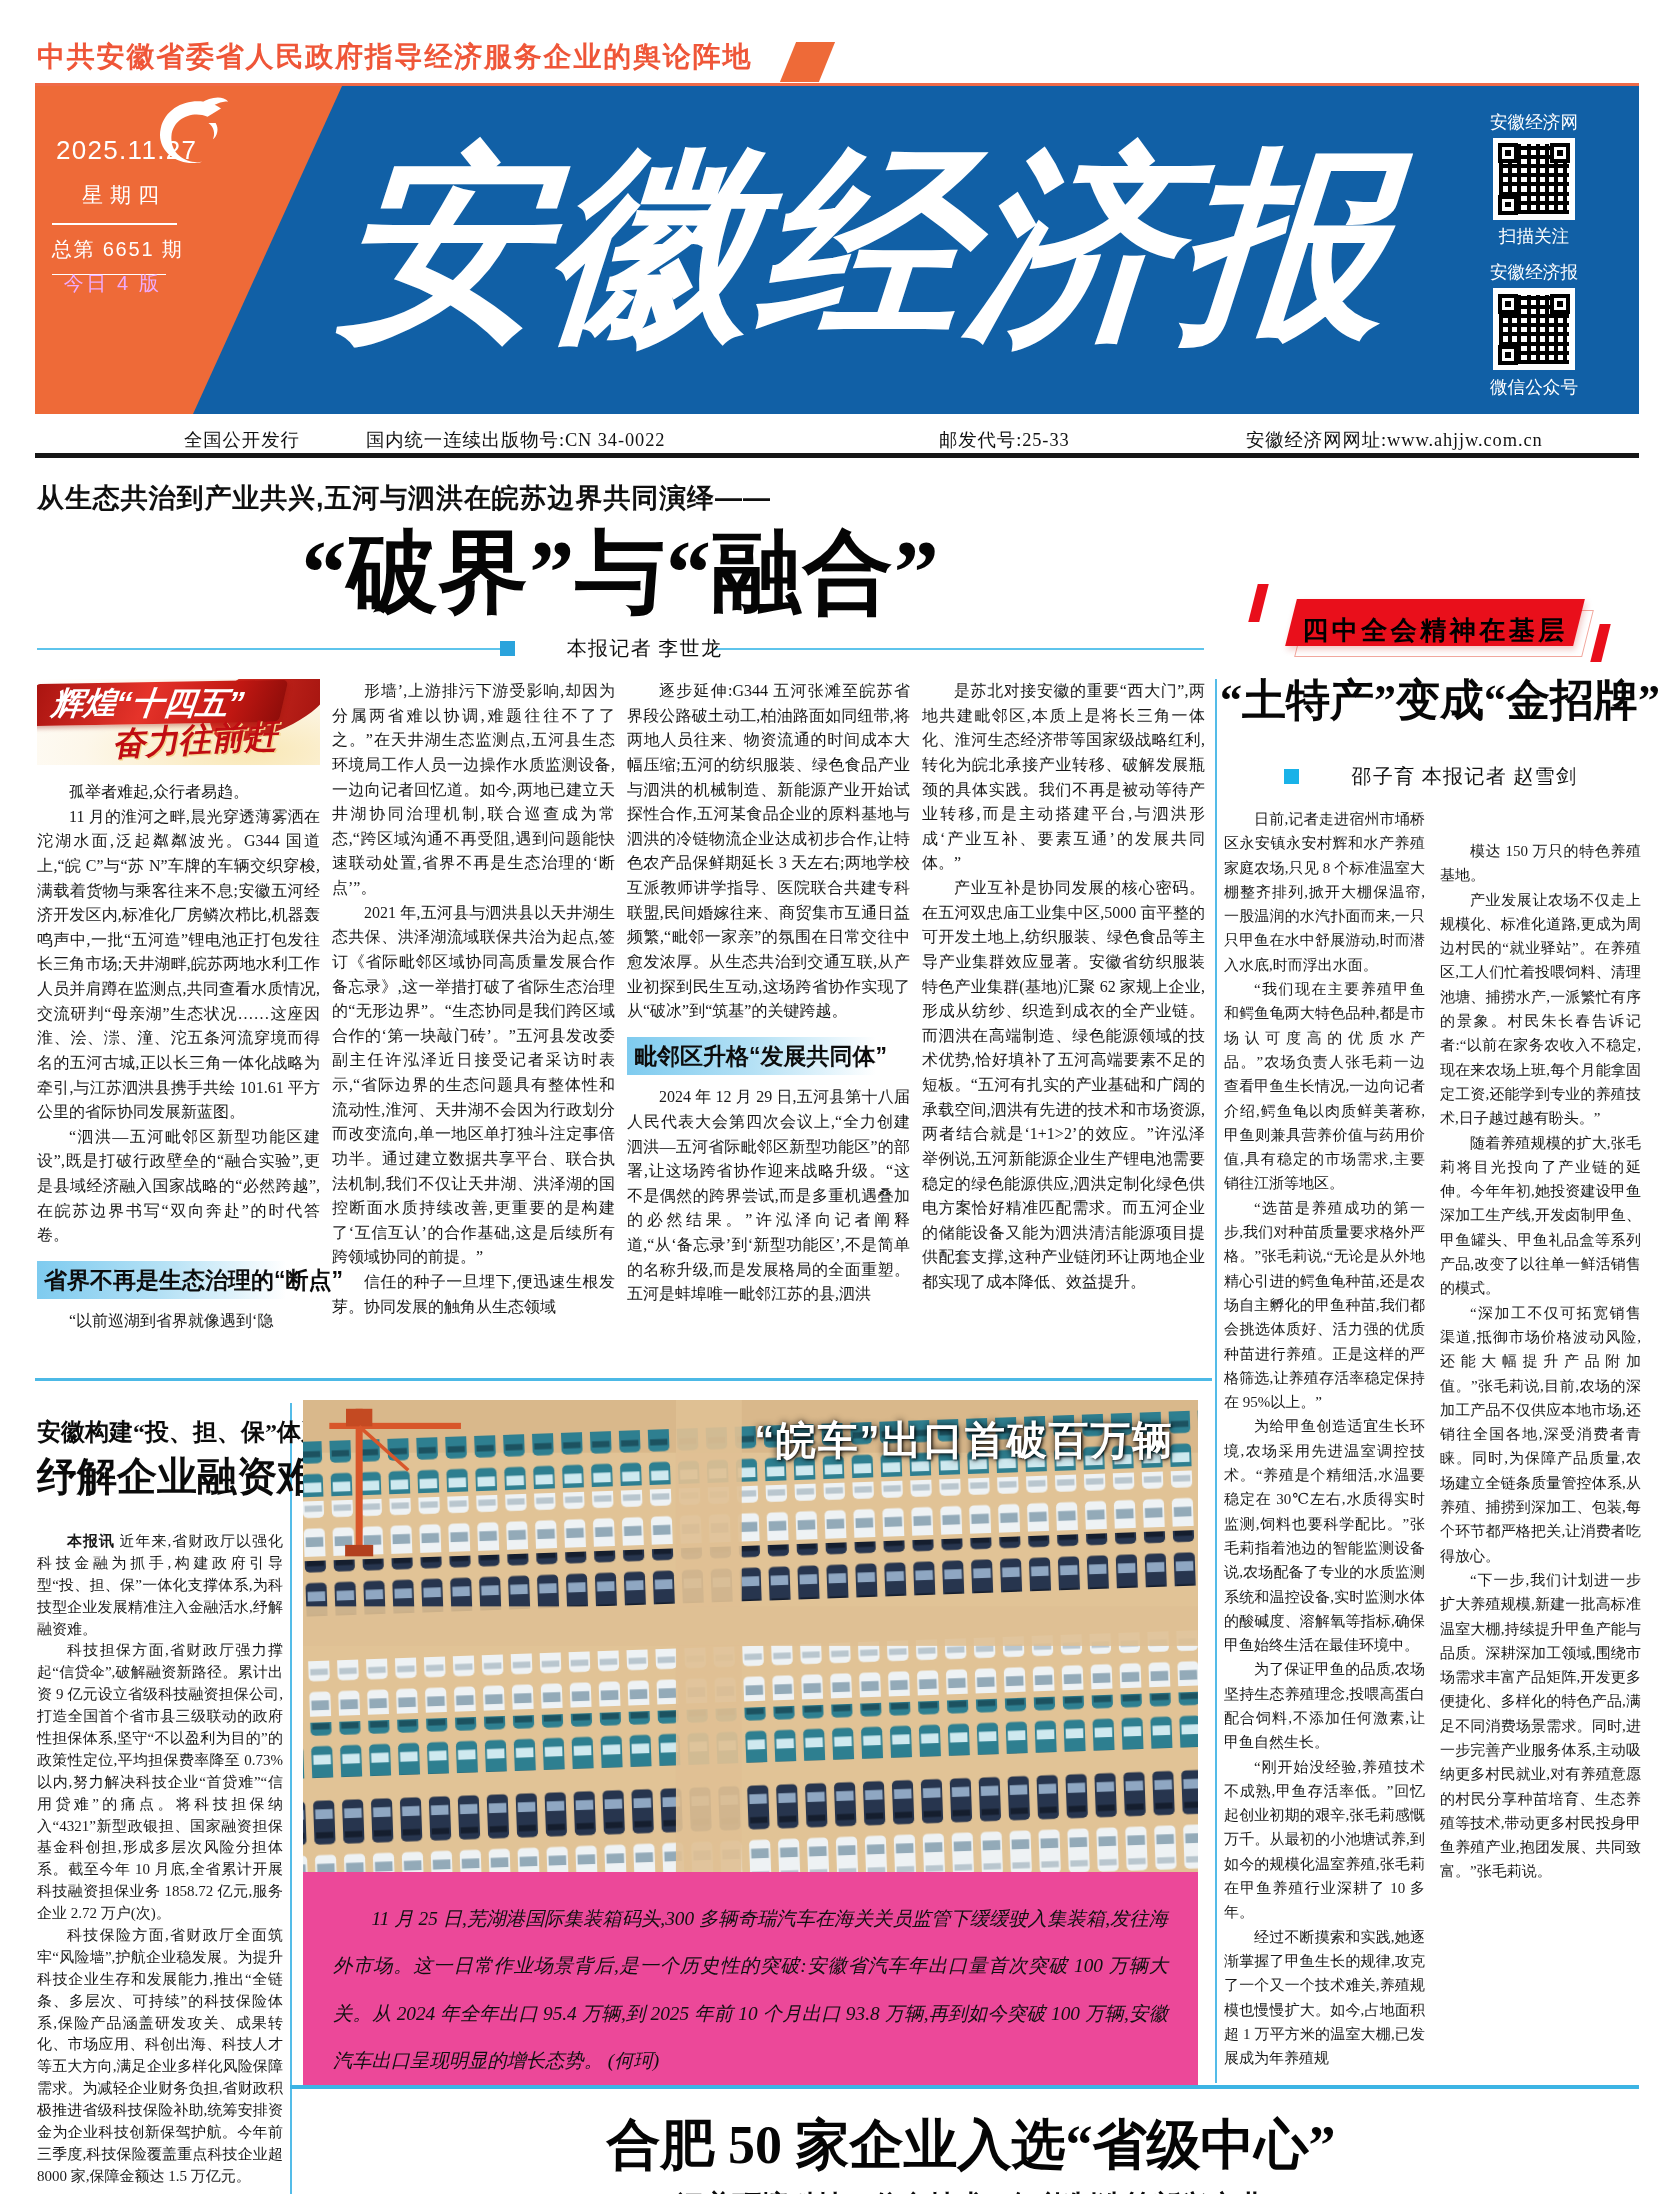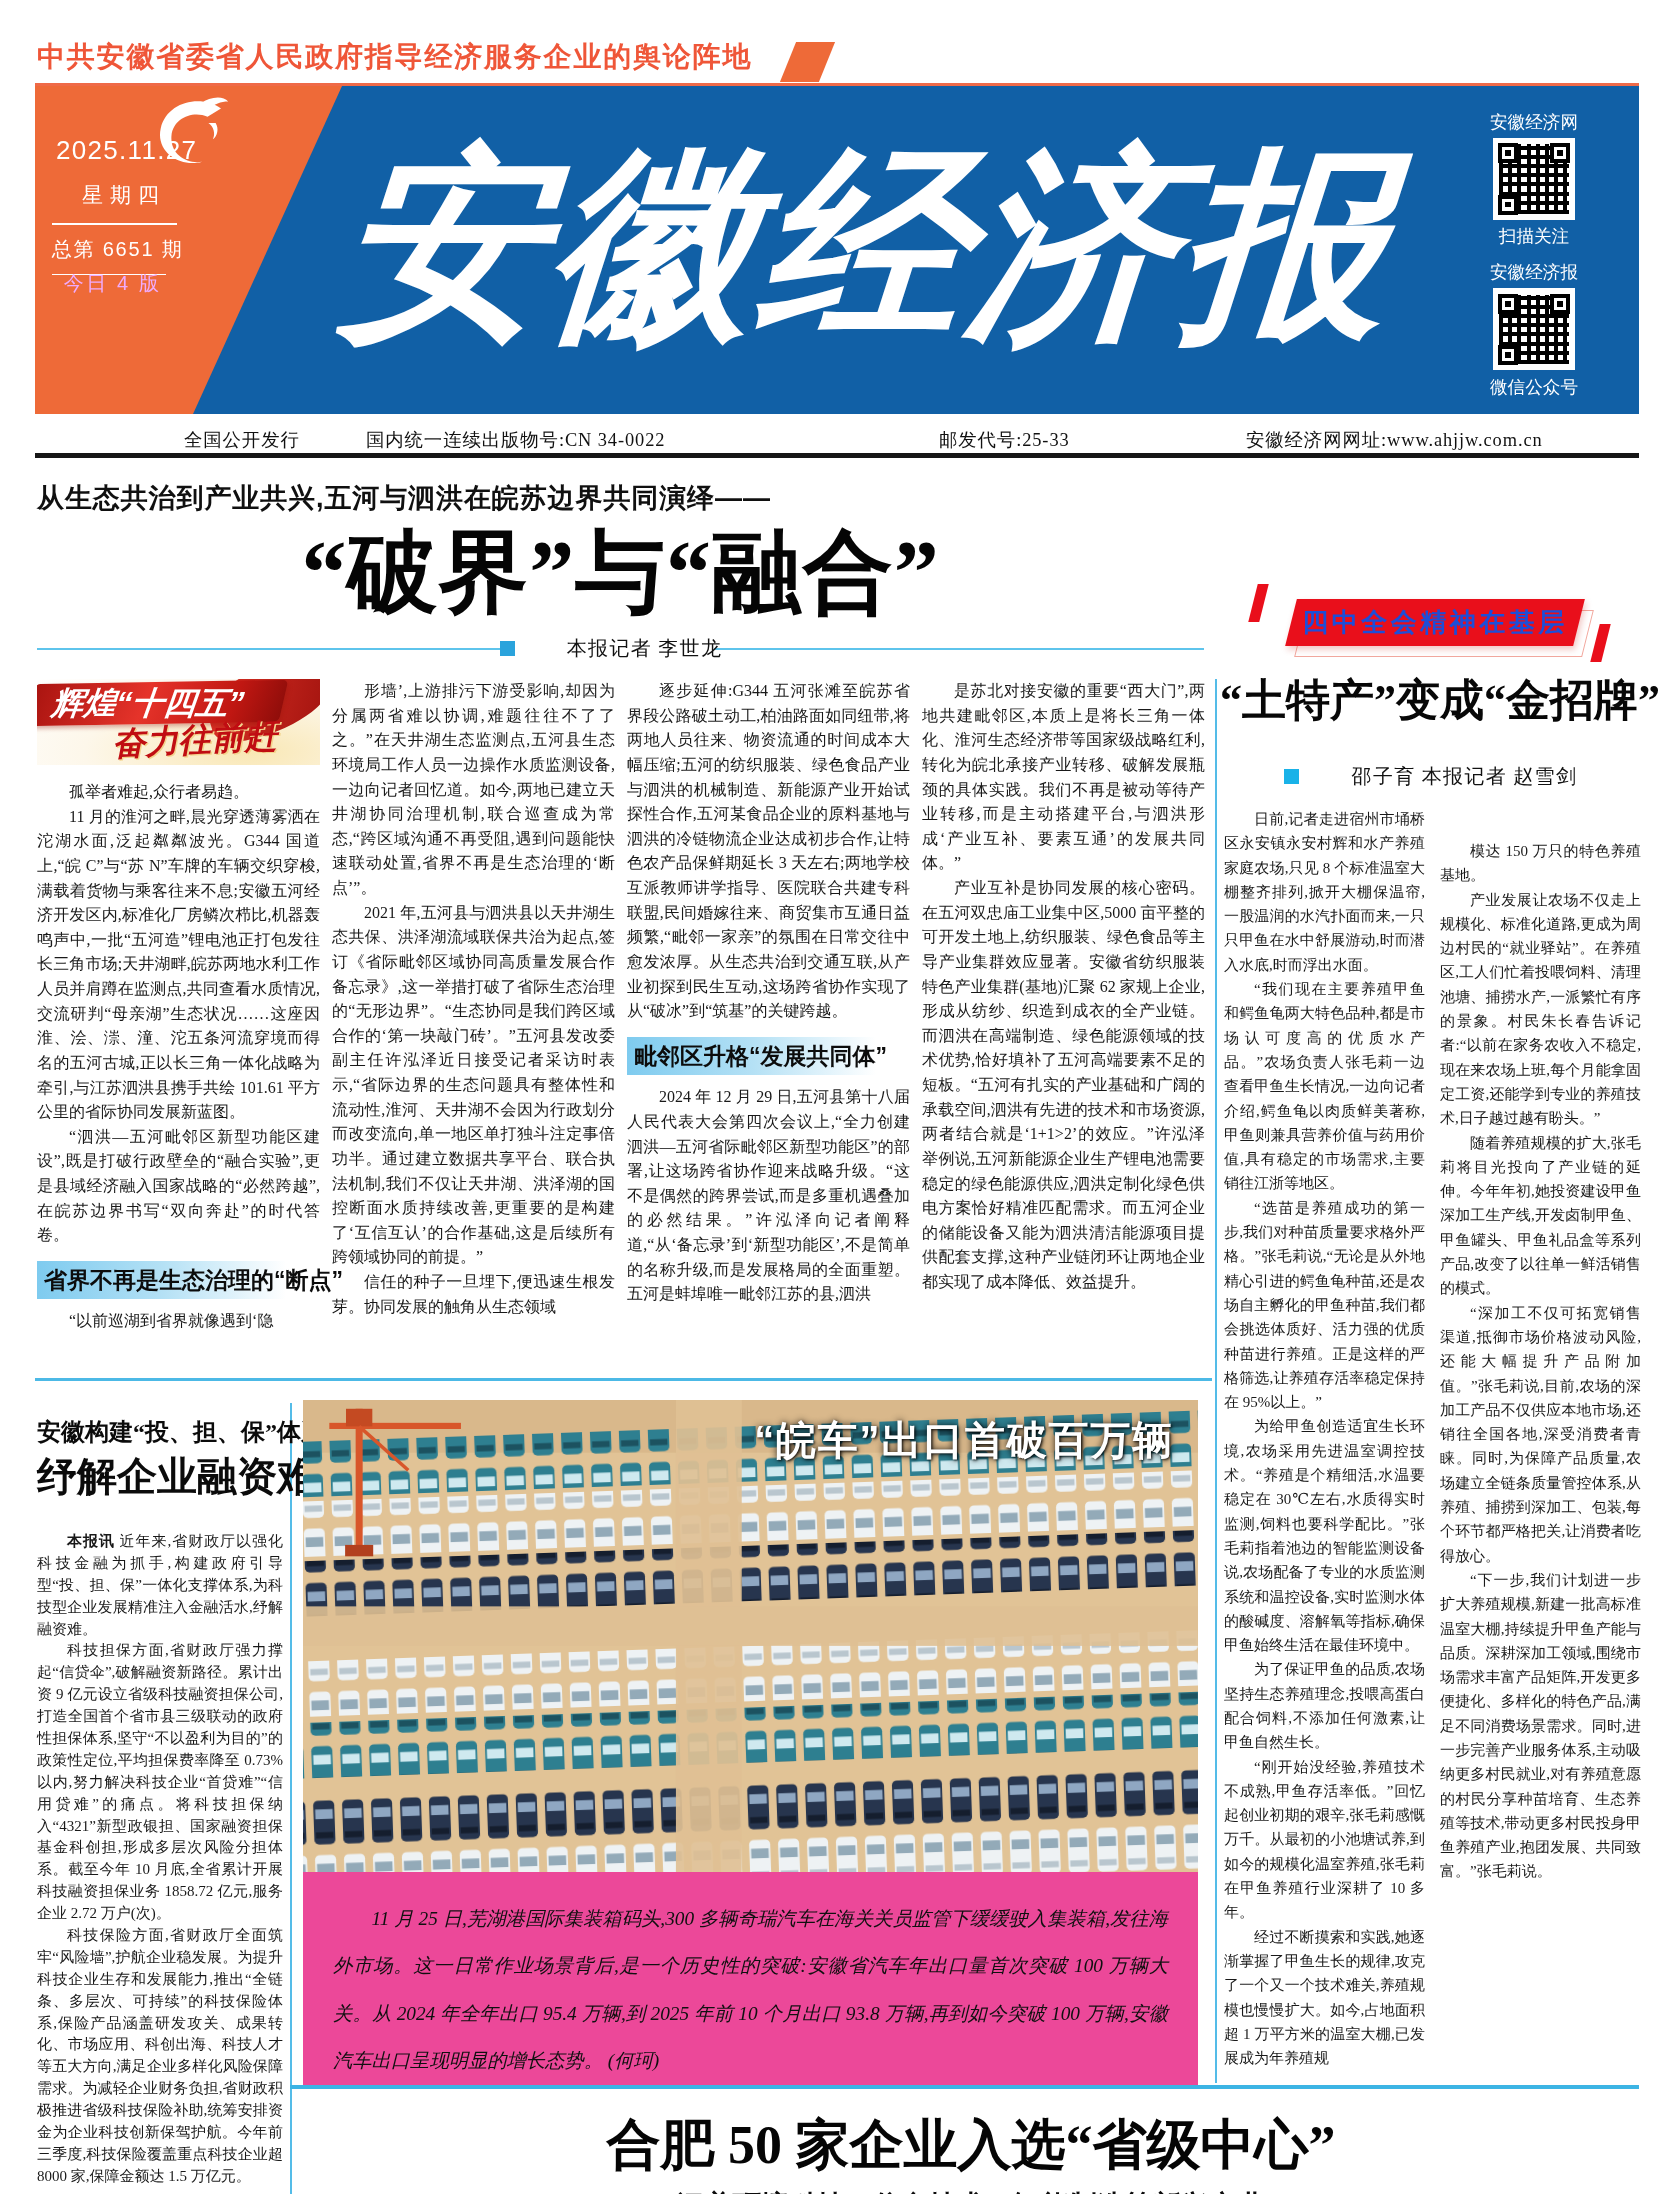--- a/index.html
+++ b/index.html
@@ -80,22 +80,22 @@
   .cyan-rule { left:35px; top:1378px; width:1177px; height:2.6px; background:#4cb9e6; }
   .vrule-b { left:290px; top:1403px; width:1.8px; height:1188px; background:#54bce8; }
   .teal-rule { left:290px; top:2085px; width:1349px; height:4px; background:#3cb4e4; }
 
   
   .sj-badge { left:1291px; top:599px; width:288px; height:47px; }
   .sj-outline { position:absolute; left:8.8px; top:10.5px; width:100%; height:100%;
                 border:1.3px solid #f2a89e; transform:skewX(-14deg); }
   .sj-box { position:absolute; inset:0; background:#e90f1b; transform:skewX(-14deg);
             box-shadow:2.6px 3.5px 6.1px rgba(200,30,20,.25); }
-  .sj-text { position:absolute; inset:0; text-align:center; color:#1d4ed8;
-             font:bold 26px/47px "Liberation Sans",sans-serif; letter-spacing:3.5px; white-space:nowrap; }
+  .sj-text { position:absolute; inset:0; text-align:center; color:#000000;
+             font:bold 26px/47px "Liberation Sans",sans-serif; letter-spacing:3.5px; white-space:nowrap;margin-top:8px; }
   .sj-bar { position:absolute; width:11.4px; height:38px; background:#e90f1b; transform:skewX(-14deg); }
   .sj-bar1 { left:-38px; top:-15px; } .sj-bar2 { right:-27px; bottom:-16px; }
   .tt-head { left:1220px; top:676px; width:421px; text-align:center; color:#070707;
              font:900 44px/1.15 "Liberation Serif","DejaVu Serif",serif; white-space:nowrap; }
   .tt-byline { left:1246px; top:763px; width:369px; display:flex; align-items:center; justify-content:center; gap:8.8px; }
   .tt-byline .byline-sq { background:#19b2e8; }
   .tt-col { top:807px; width:201px; }
   .ta { left:1224px; } .tb { left:1440px;margin-top:32px; }
   .tt-col p { font-size:15px; line-height:1.62; text-align:justify; text-indent:2em; color:#191919; }
 

